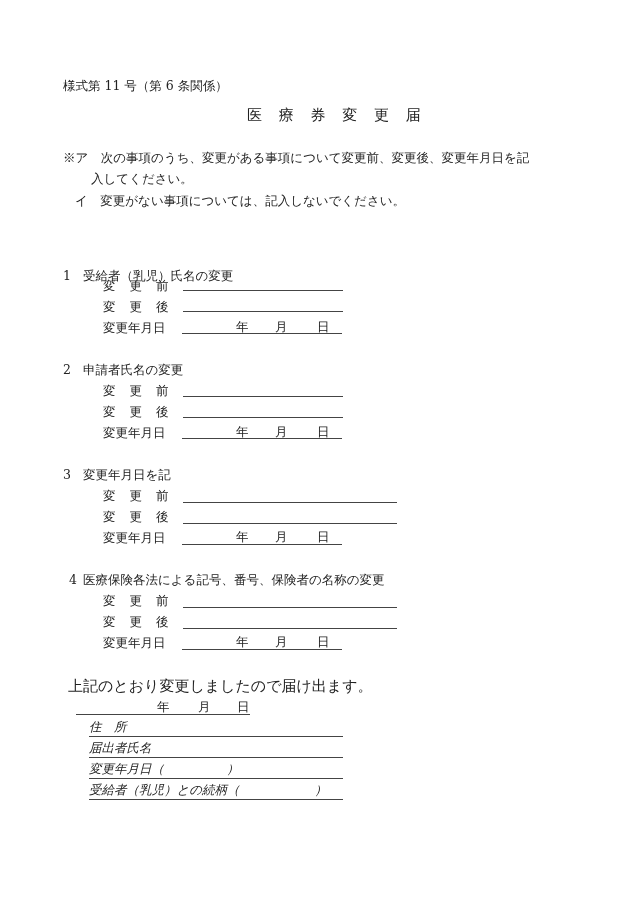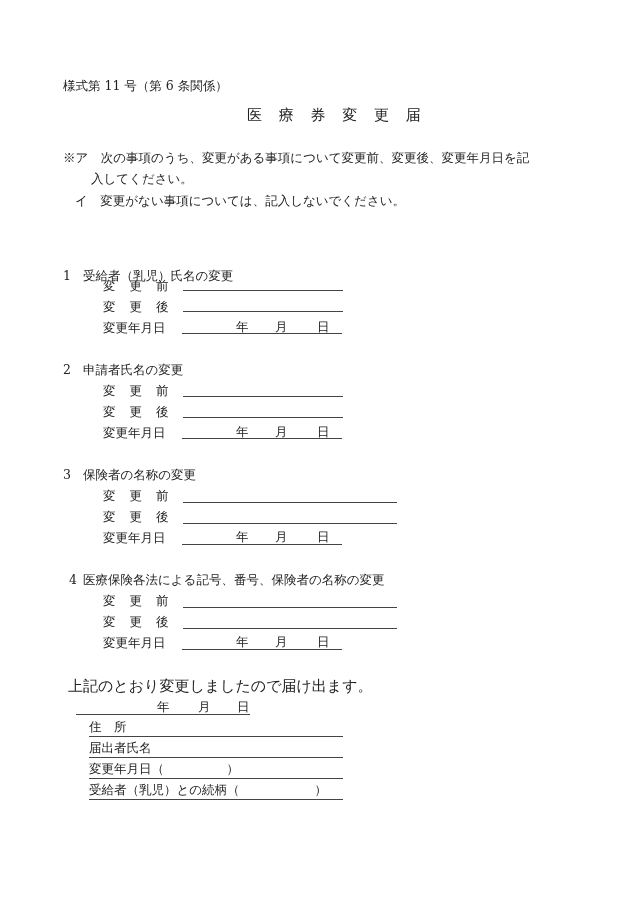--- a/index.html
+++ b/index.html
@@ -12,21 +12,21 @@
   .note1 { left:63px; top:150px;font-family:Liberation Mono, monospace; }
   .note1b { left:91px; top:171px; }
   .note2 { left:75px; top:193px; }
   .sec-head { left:63px; font-size:12.5px; font-weight:normal; }
   .sec-head .num { display:inline-block; width:20px; }
   .lbl { left:103px; font-size:12.5px;text-align:right; }
   .lbl.spaced { letter-spacing:14px; }
   .line { position:absolute; height:0; border-top:1px solid #444; }
   .date-fill { position:absolute; font-size:12.5px; }
   .closing { left:68px; top:677px; font-size:15px; }
-  .u-field { position:absolute; font-size:12.5px; border-bottom:1px solid #444; height:18px; line-height:18px; }
+  .u-field { position:absolute; font-size:12.5px; border-bottom:1px solid #444; height:18px; line-height:18px;font-style:italic; }
 </style>
 </head>
 <body>
 
 <div class="abs form-no">様式第 11 号（第 6 条関係）</div>
 <div class="abs title">医 療 券 変 更 届</div>
 
 <div class="abs note note1">※ア　次の事項のうち、変更がある事項について変更前、変更後、変更年月日を記</div>
 <div class="abs note note1b">入してください。</div>
 <div class="abs note note2">イ　変更がない事項については、記入しないでください。</div>
@@ -51,21 +51,21 @@
   <div class="abs lbl spaced" style="top:404px;">変更後</div>
   <div class="line" style="left:183px; width:160px; top:417px;"></div>
   <div class="abs lbl" style="top:425px;">変更年月日</div>
   <div class="date-fill" style="left:236px; top:424px;">年</div>
   <div class="date-fill" style="left:275px; top:424px;">月</div>
   <div class="date-fill" style="left:317px; top:424px;">日</div>
   <div class="line" style="left:182px; width:160px; top:438px;"></div>
 </div>
 
 <div>
-  <div class="abs sec-head" style="top:467px;"><span class="num">3</span><span>保険者の名称の変更</span></div>
+  <div class="abs sec-head" style="top:467px;"><span class="num">3</span><span>変更年月日を記</span></div>
   <div class="abs lbl spaced" style="top:488px;">変更前</div>
   <div class="line" style="left:183px; width:214px; top:502px;"></div>
   <div class="abs lbl spaced" style="top:509px;">変更後</div>
   <div class="line" style="left:183px; width:214px; top:523px;"></div>
   <div class="abs lbl" style="top:530px;">変更年月日</div>
   <div class="date-fill" style="left:236px; top:529px;">年</div>
   <div class="date-fill" style="left:275px; top:529px;">月</div>
   <div class="date-fill" style="left:317px; top:529px;">日</div>
   <div class="line" style="left:182px; width:160px; top:544px;"></div>
 </div>

